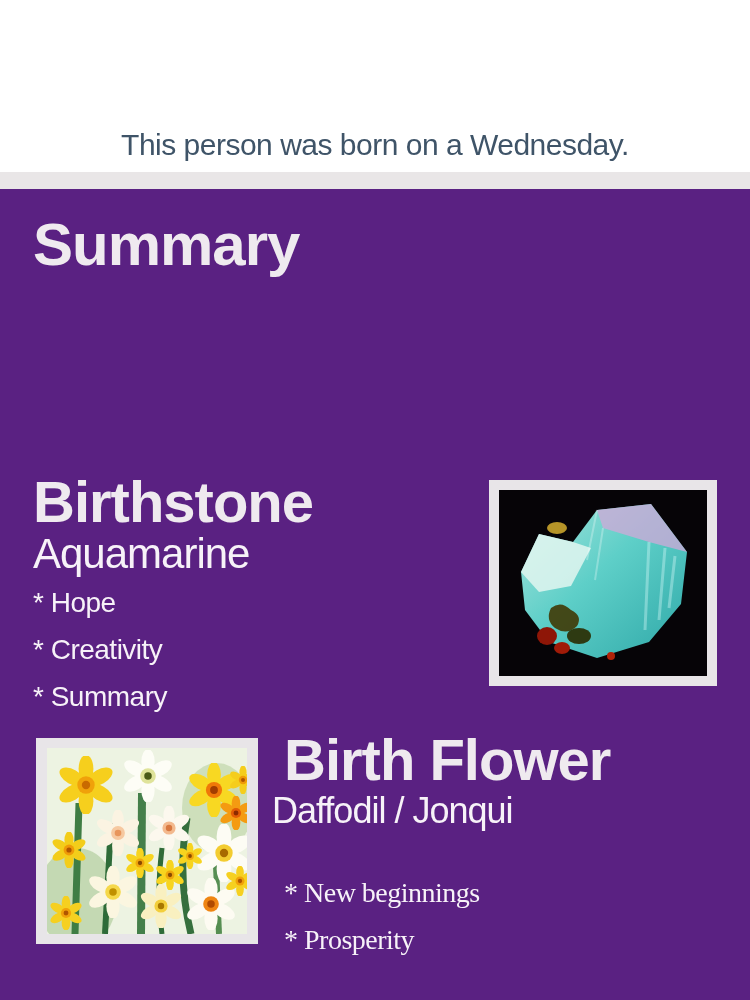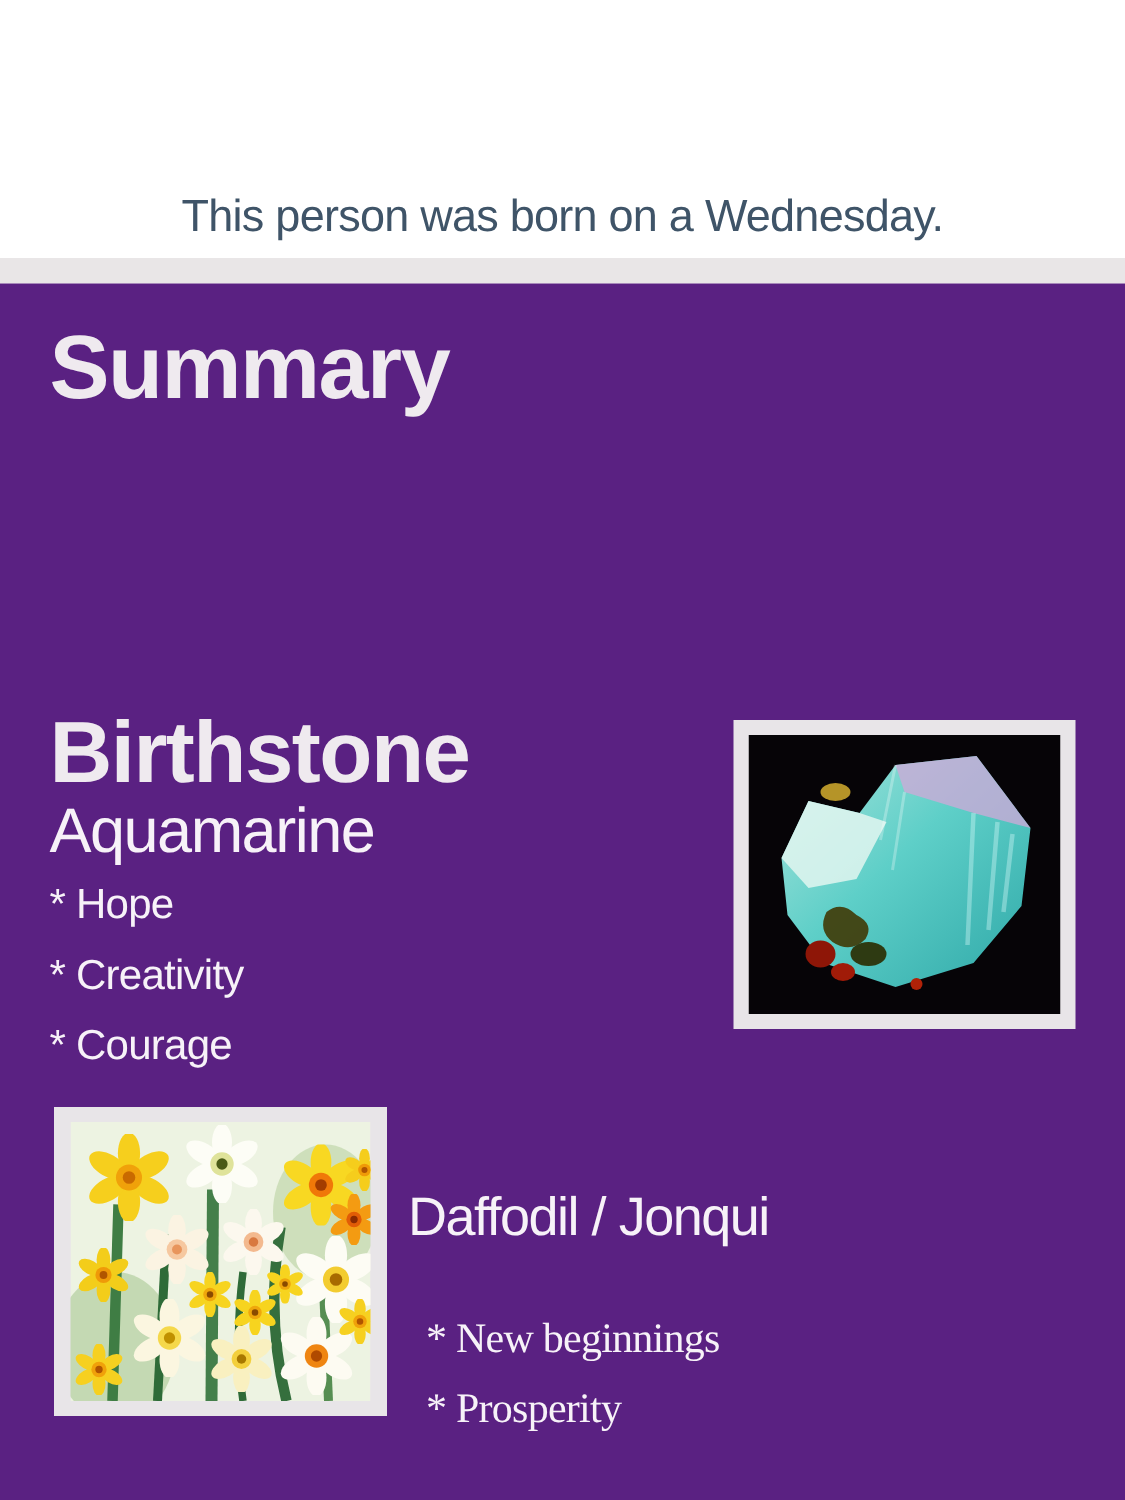--- a/index.html
+++ b/index.html
@@ -56,21 +56,21 @@
 
   <div class="main">
 
     <div class="zodiac-sign">Summary</div>
 
     <div class="section-heading birthstone-heading">Birthstone</div>
     <div class="section-name birthstone-name">Aquamarine</div>
     <div class="birthstone-traits">
       <div class="trait">* Hope</div>
       <div class="trait">* Creativity</div>
-      <div class="trait">* Courage</div>
+      <div class="trait">* Summary</div>
     </div>
 
     <div class="photo-frame gem-frame">
       <svg viewBox="0 0 208 186" preserveAspectRatio="none">
         <rect width="208" height="186" fill="#060407"></rect>
         <defs>
           <linearGradient id="gemg" x1="0" y1="0" x2="1" y2="1">
             <stop offset="0" stop-color="#a9e4dc"></stop>
             <stop offset="0.45" stop-color="#5ecfc8"></stop>
             <stop offset="1" stop-color="#2fa8a8"></stop>
@@ -126,20 +126,21 @@
         <use href="#daf" x="108" y="112" width="30" height="30" style="--p:#f7d41f;--c:#efa70c;--i:#8a4a00"></use>
         <use href="#daf" x="130" y="95" width="26" height="26" style="--p:#f7d41f;--c:#efa70c;--i:#8a4a00"></use>
         <use href="#daf" x="40" y="118" width="52" height="52" style="--p:#fbf6e0;--c:#f5d84a;--i:#c09000"></use>
         <use href="#daf" x="92" y="136" width="44" height="44" style="--p:#f9f0c0;--c:#f3cf3c;--i:#a87800"></use>
         <use href="#daf" x="138" y="130" width="52" height="52" style="--p:#fdfbf2;--c:#ef8512;--i:#b04a00"></use>
         <use href="#daf" x="178" y="118" width="30" height="30" style="--p:#f6d020;--c:#f0a10a;--i:#b05500"></use>
         <use href="#daf" x="2" y="148" width="34" height="34" style="--p:#f6d020;--c:#f0a10a;--i:#b05500"></use>
       </svg>
     </div>
 
+    <div class="section-heading flower-heading">Birth Flower</div>
     <div class="section-name flower-name">Daffodil / Jonqui</div>
     <div class="flower-traits">
       <div class="trait">* New beginnings</div>
       <div class="trait">* Prosperity</div>
     </div>
 
   </div>
 </div>
 
 </body></html>

